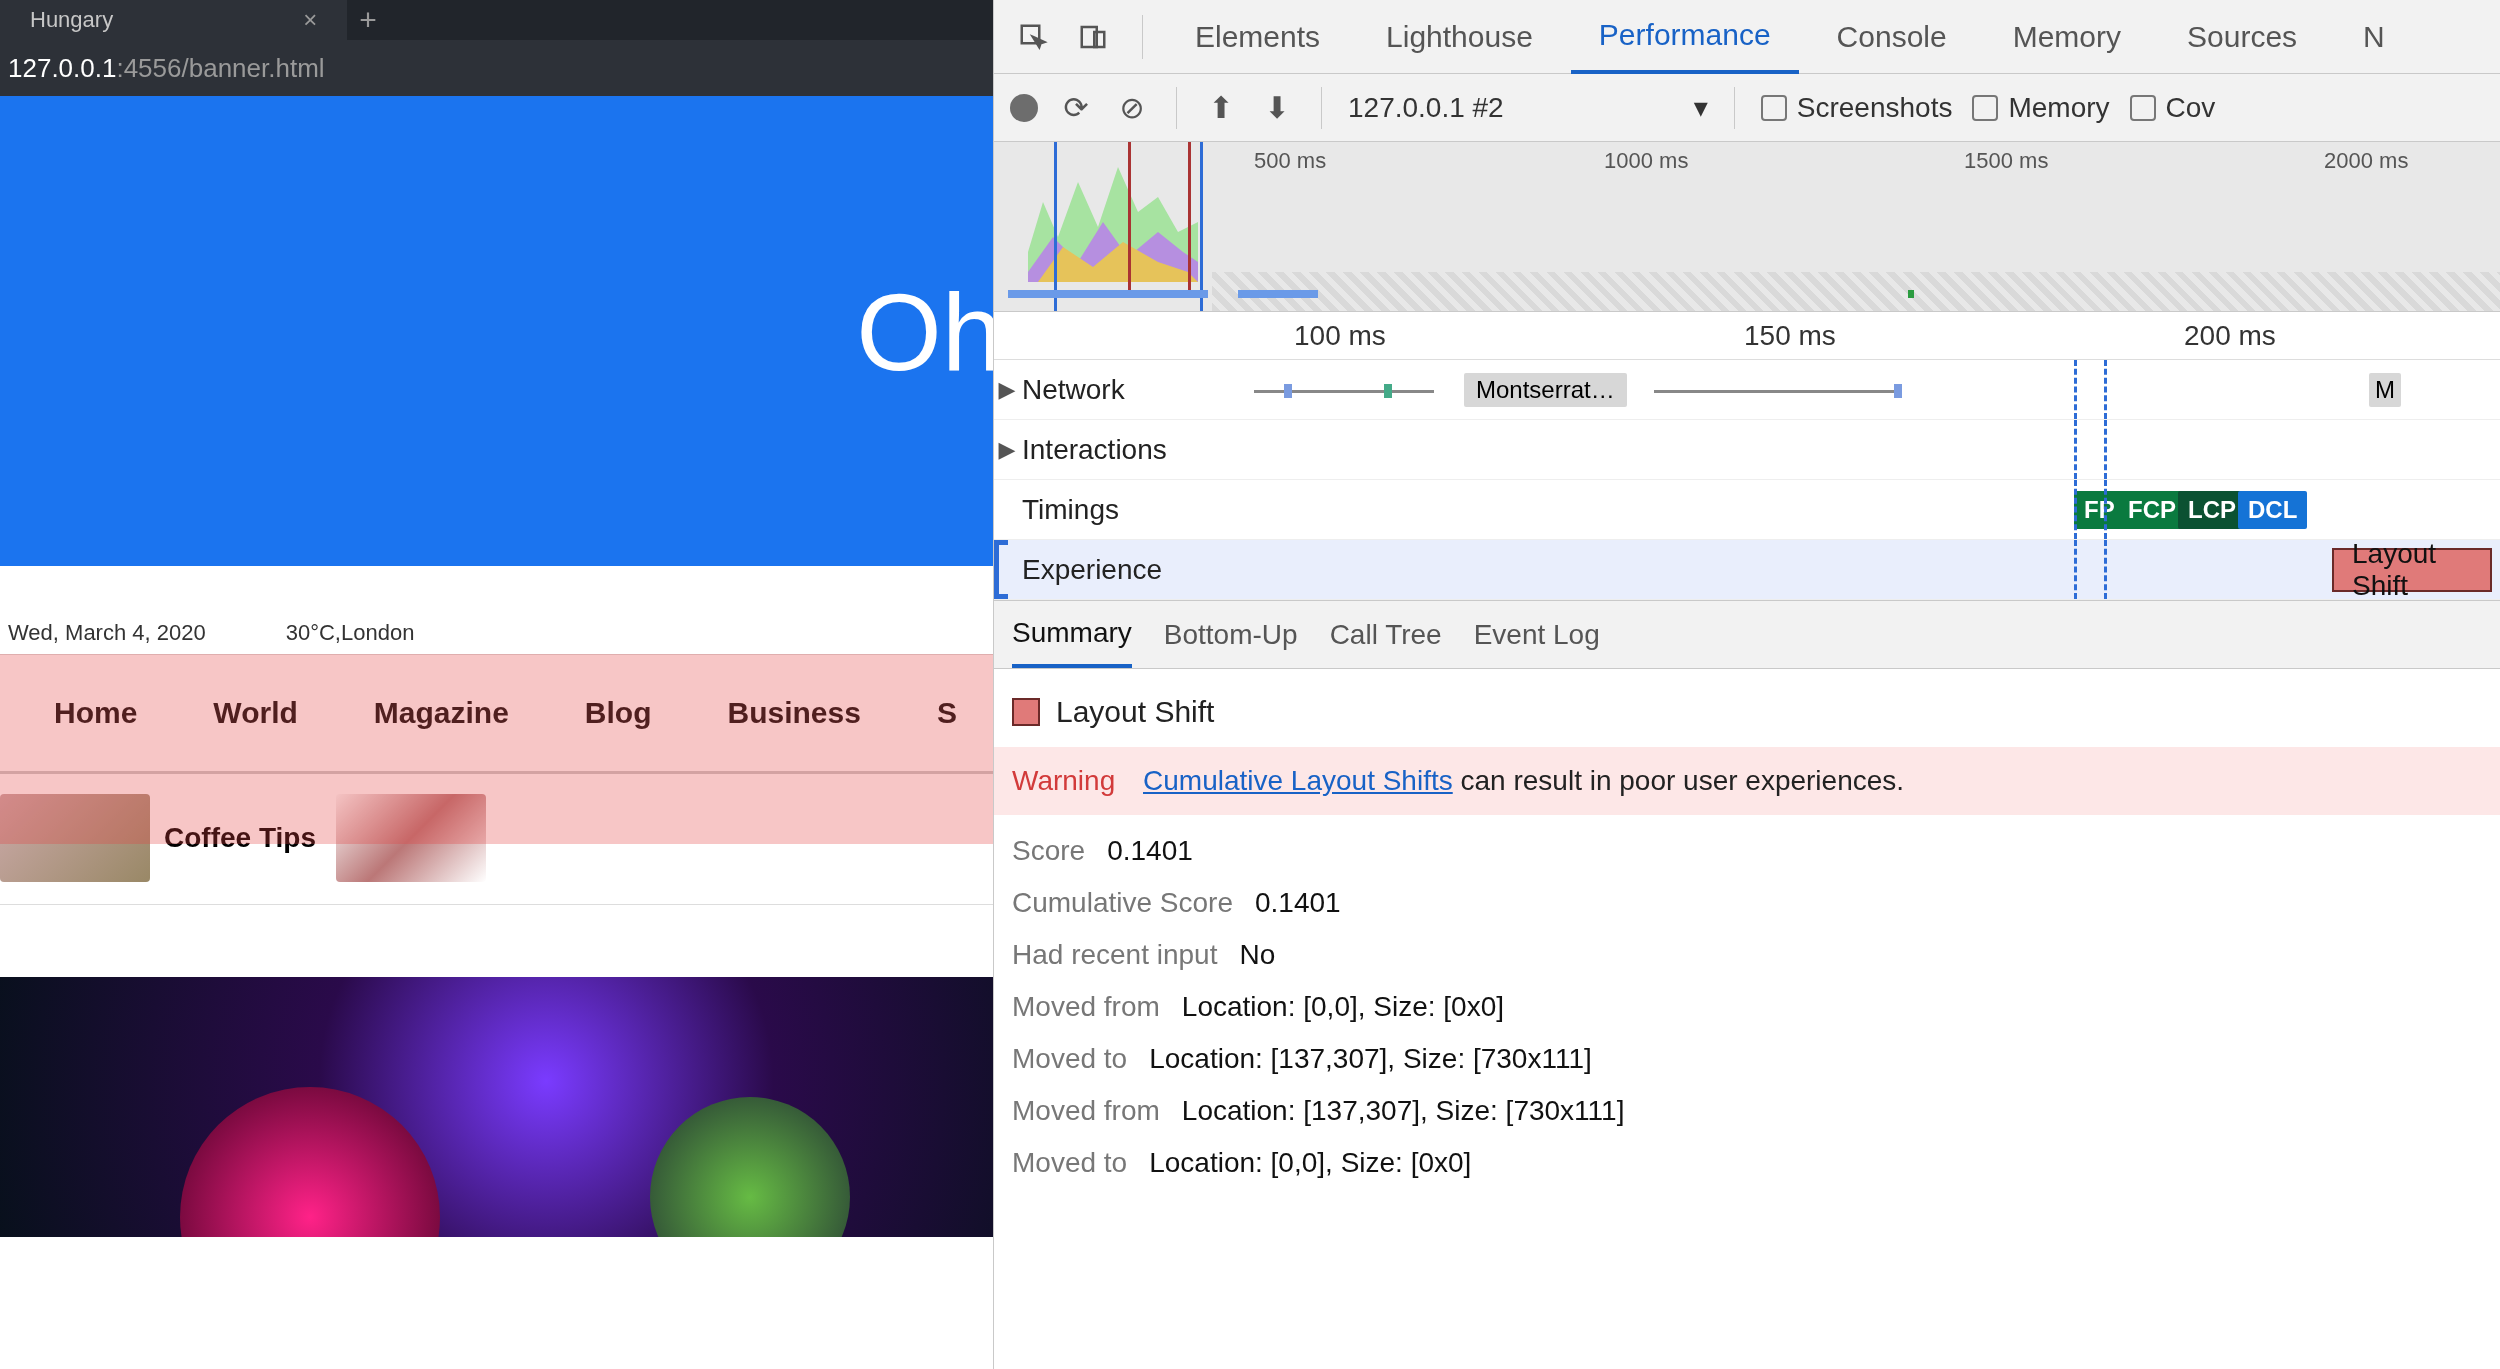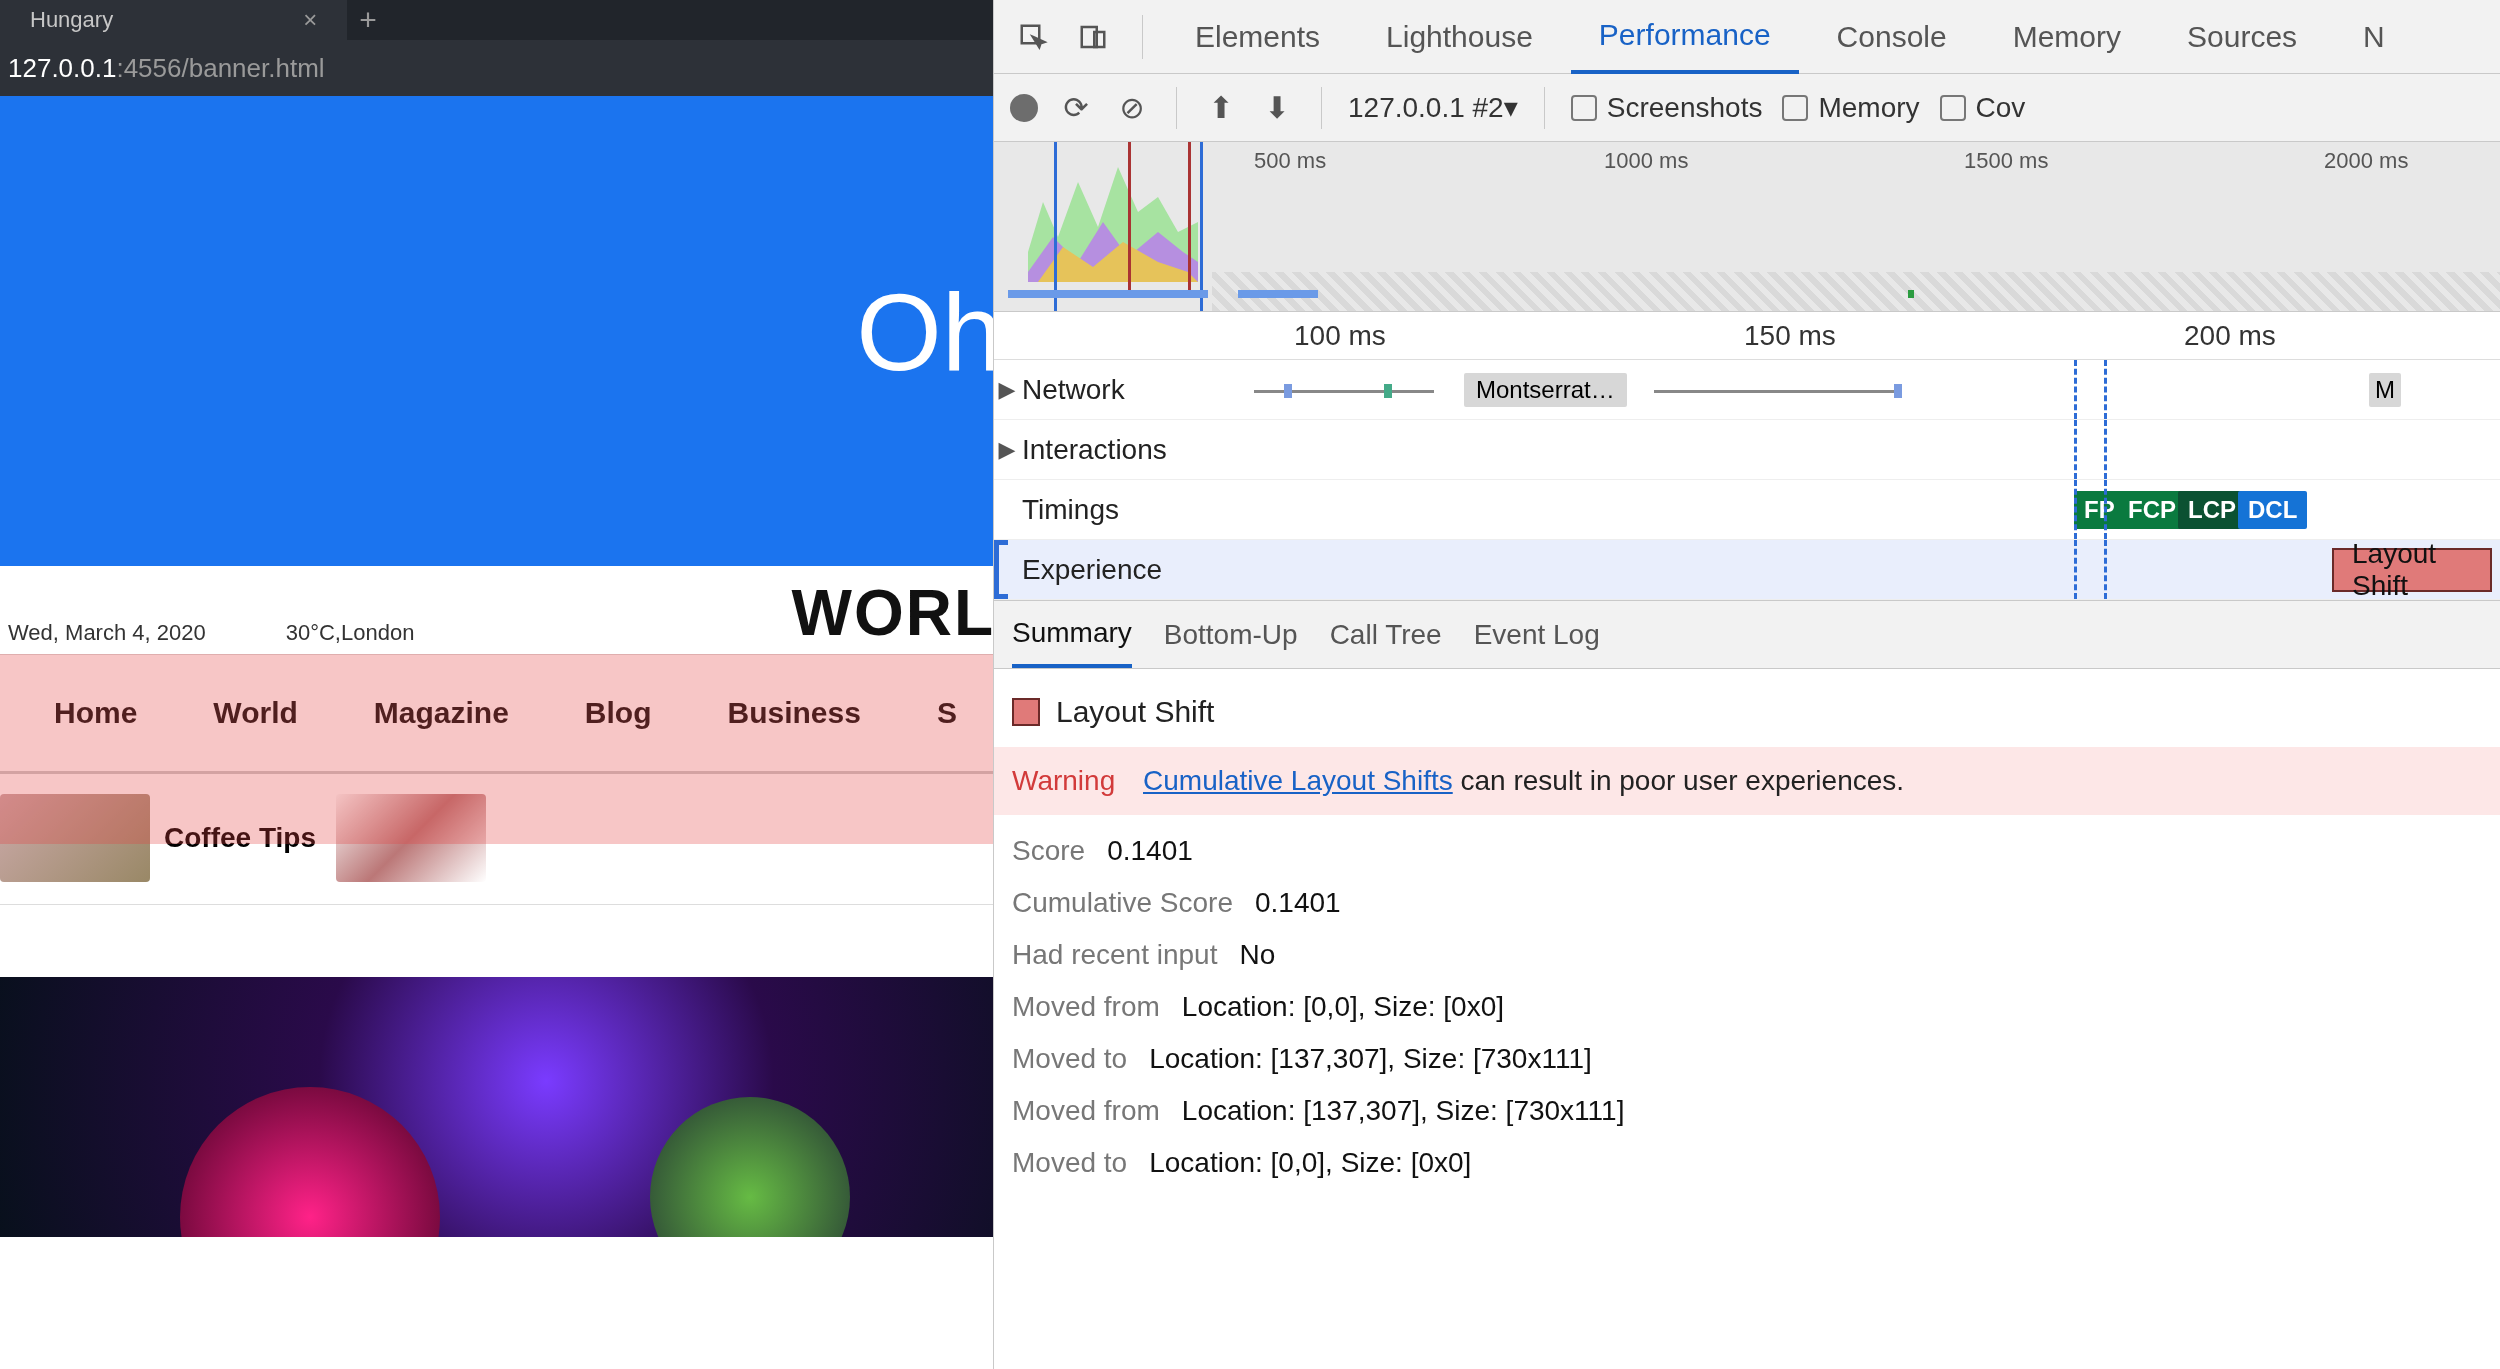--- a/index.html
+++ b/index.html
@@ -37,21 +37,21 @@
   .devtools { flex: 1; display: flex; flex-direction: column; border-left: 1px solid #c9c9c9; }
   .dt-tabs { height: 74px; background: #f2f2f2; border-bottom: 1px solid #c9c9c9; display: flex; align-items: center; font-size: 30px; color: #555; padding: 0 14px; gap: 10px; }
   .dt-tabs .icobtn { width: 50px; display:flex; justify-content:center; color:#555; }
   .dt-tabs .sep { width:1px; height:44px; background:#c9c9c9; margin:0 14px; }
   .dt-tab { padding: 0 28px; height: 100%; display:flex; align-items:center; cursor:pointer; }
   .dt-tab.active { color:#1862c6; border-bottom: 4px solid #1862c6; margin-bottom:-1px; }
   .dt-toolbar { height: 68px; background:#f2f2f2; border-bottom:1px solid #c9c9c9; display:flex; align-items:center; padding:0 16px; font-size:28px; color:#333; gap:20px; }
   .dt-toolbar .rec { width:28px;height:28px;border-radius:50%;background:#6d6d6d; }
   .dt-toolbar .ic { width:36px; text-align:center; color:#555; font-size:30px;}
   .dt-toolbar .sep { width:1px;height:42px;background:#c9c9c9; margin:0 6px;}
-  .dropdown { display:flex; align-items:center; }
+  .dropdown { display:flex; align-items:center; gap:190px; }
   .chk { display:flex; align-items:center; gap:10px; }
   .chk .box { width:26px;height:26px;border:2px solid #777;border-radius:4px;}
 
   .overview { height: 170px; background:#e8e8e8; border-bottom:1px solid #c9c9c9; position:relative; }
   .ov-ticks { position:absolute; top:6px; left:0; right:0; height:24px; font-size:22px; color:#555; }
   .ov-ticks span { position:absolute; }
   .ov-mini { position:absolute; left:14px; top:0; width:200px; height:150px; }
   .ov-mini svg { width:100%; height:100%; }
   .ov-handle { position:absolute; top:0; bottom:0; width:3px; background:#2d6cd6; }
   .ov-range-left  { left: 60px; }
@@ -112,21 +112,20 @@
     <div class="addrbar">
       <span class="addr-host">127.0.0.1</span>
         <span class="addr-path">:4556/banner.html</span>
     </div>
     <div class="banner">
       <span>Oh</span>
     </div>
     <div class="meta-row">
       <span>Wed, March 4, 2020</span>
       <span>30°C,London</span>
-      <span class="siteheader">WORL</span>
     </div>
     <div class="cls-overlay">
       <div class="cls-rect"></div>
       <div class="nav">
         <span>Home</span>
         <span>World</span>
         <span>Magazine</span>
         <span>Blog</span>
         <span>Business</span>
         <span>S</span>

